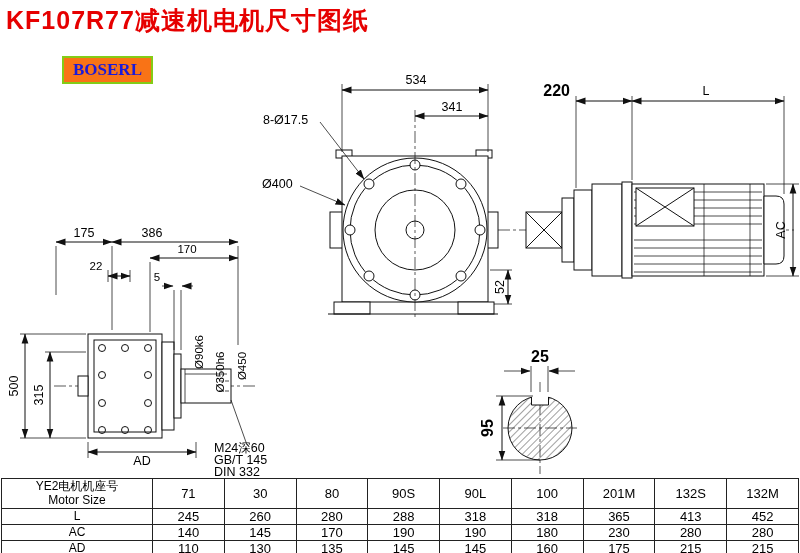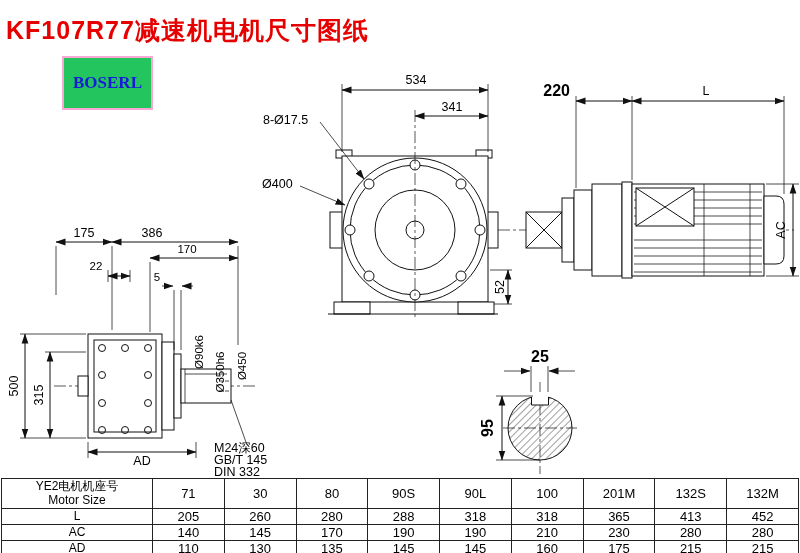--- a/index.html
+++ b/index.html
@@ -1,27 +1,27 @@
 <!DOCTYPE html>
 <html><head>
 <meta charset="utf-8">
 <style>
   html,body{margin:0;padding:0;}
   body{
     width:800px;height:553px;position:relative;background:#fff;overflow:hidden;
     font-family:"Liberation Sans",sans-serif;
   }
   .title{
-    position:absolute;left:6px;top:14px;font-size:25px;font-weight:bold;color:#e60000;
+    position:absolute;left:6px;top:4px;font-size:25px;font-weight:bold;color:#e60000;
     letter-spacing:1px;white-space:nowrap;
   }
   .logo{
-    position:absolute;left:62px;top:56px;border:2px solid #f9a8d4;color:#1a1ad9;
+    position:absolute;left:62px;top:56px;border:2px solid #84cc16;color:#1a1ad9;
     font-family:"Liberation Serif",serif;font-weight:bold;font-size:17px;
-    padding:15px 9px;background:#22c55e;
+    padding:2px 9px;background:#f97316;
   }
   svg{position:absolute;left:0;top:0;}
   .ln{stroke:#111;fill:none;stroke-width:1;}
   .wht{stroke:#111;fill:#fff;stroke-width:1;}
   .thin{stroke:#111;fill:none;stroke-width:0.75;}
   .cl{stroke:#111;fill:none;stroke-width:0.7;stroke-dasharray:12 3 3 3;}
   .dsh{stroke:#111;fill:none;stroke-width:0.75;stroke-dasharray:4 2;}
   text{fill:#000;stroke:none;}
   .t{font:12.5px "Liberation Sans",sans-serif;}
   .ts{font:11.5px "Liberation Sans",sans-serif;}
@@ -245,38 +245,38 @@
       <td>80</td>
       <td>90S</td>
       <td>90L</td>
       <td>100</td>
       <td>201M</td>
       <td>132S</td>
       <td>132M</td>
     </tr>
     <tr class="row">
       <td class="c0" style="width: 150px;">L</td>
-      <td>205</td>
+      <td>245</td>
       <td>260</td>
       <td>280</td>
       <td>288</td>
       <td>318</td>
       <td>318</td>
       <td>365</td>
       <td>413</td>
       <td>452</td>
     </tr>
     <tr class="row">
       <td class="c0" style="width: 150px;">AC</td>
       <td>140</td>
       <td>145</td>
       <td>170</td>
       <td>190</td>
       <td>190</td>
-      <td>210</td>
+      <td>180</td>
       <td>230</td>
       <td>280</td>
       <td>280</td>
     </tr>
     <tr class="row">
       <td class="c0" style="width: 150px;">AD</td>
       <td>110</td>
       <td>130</td>
       <td>135</td>
       <td>145</td>

